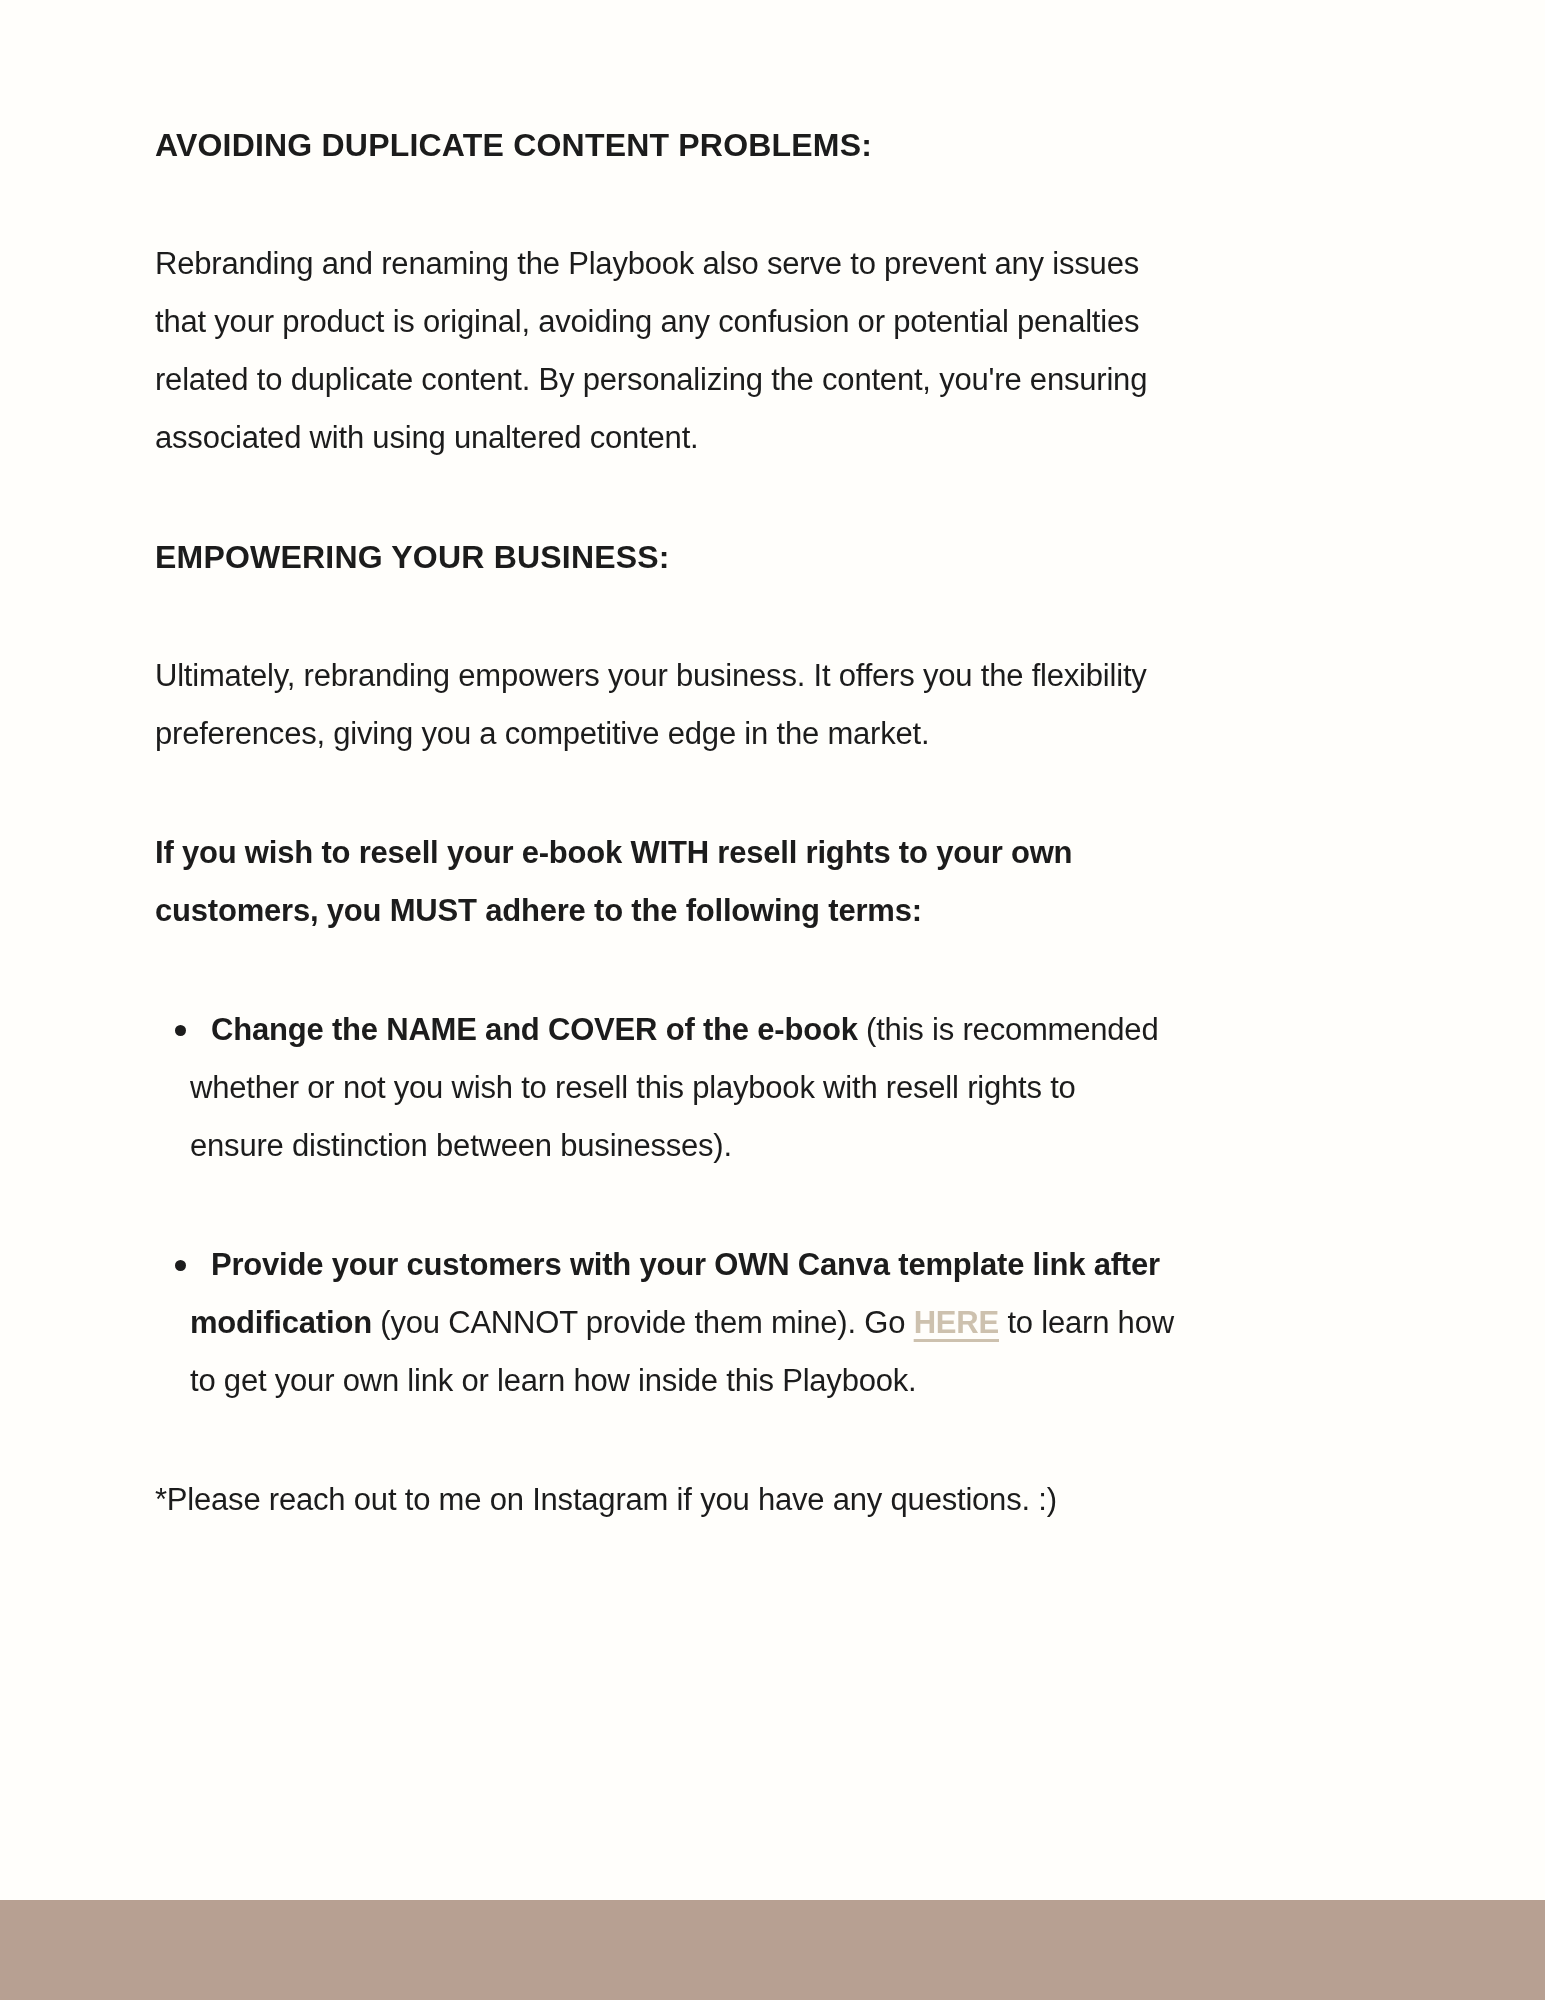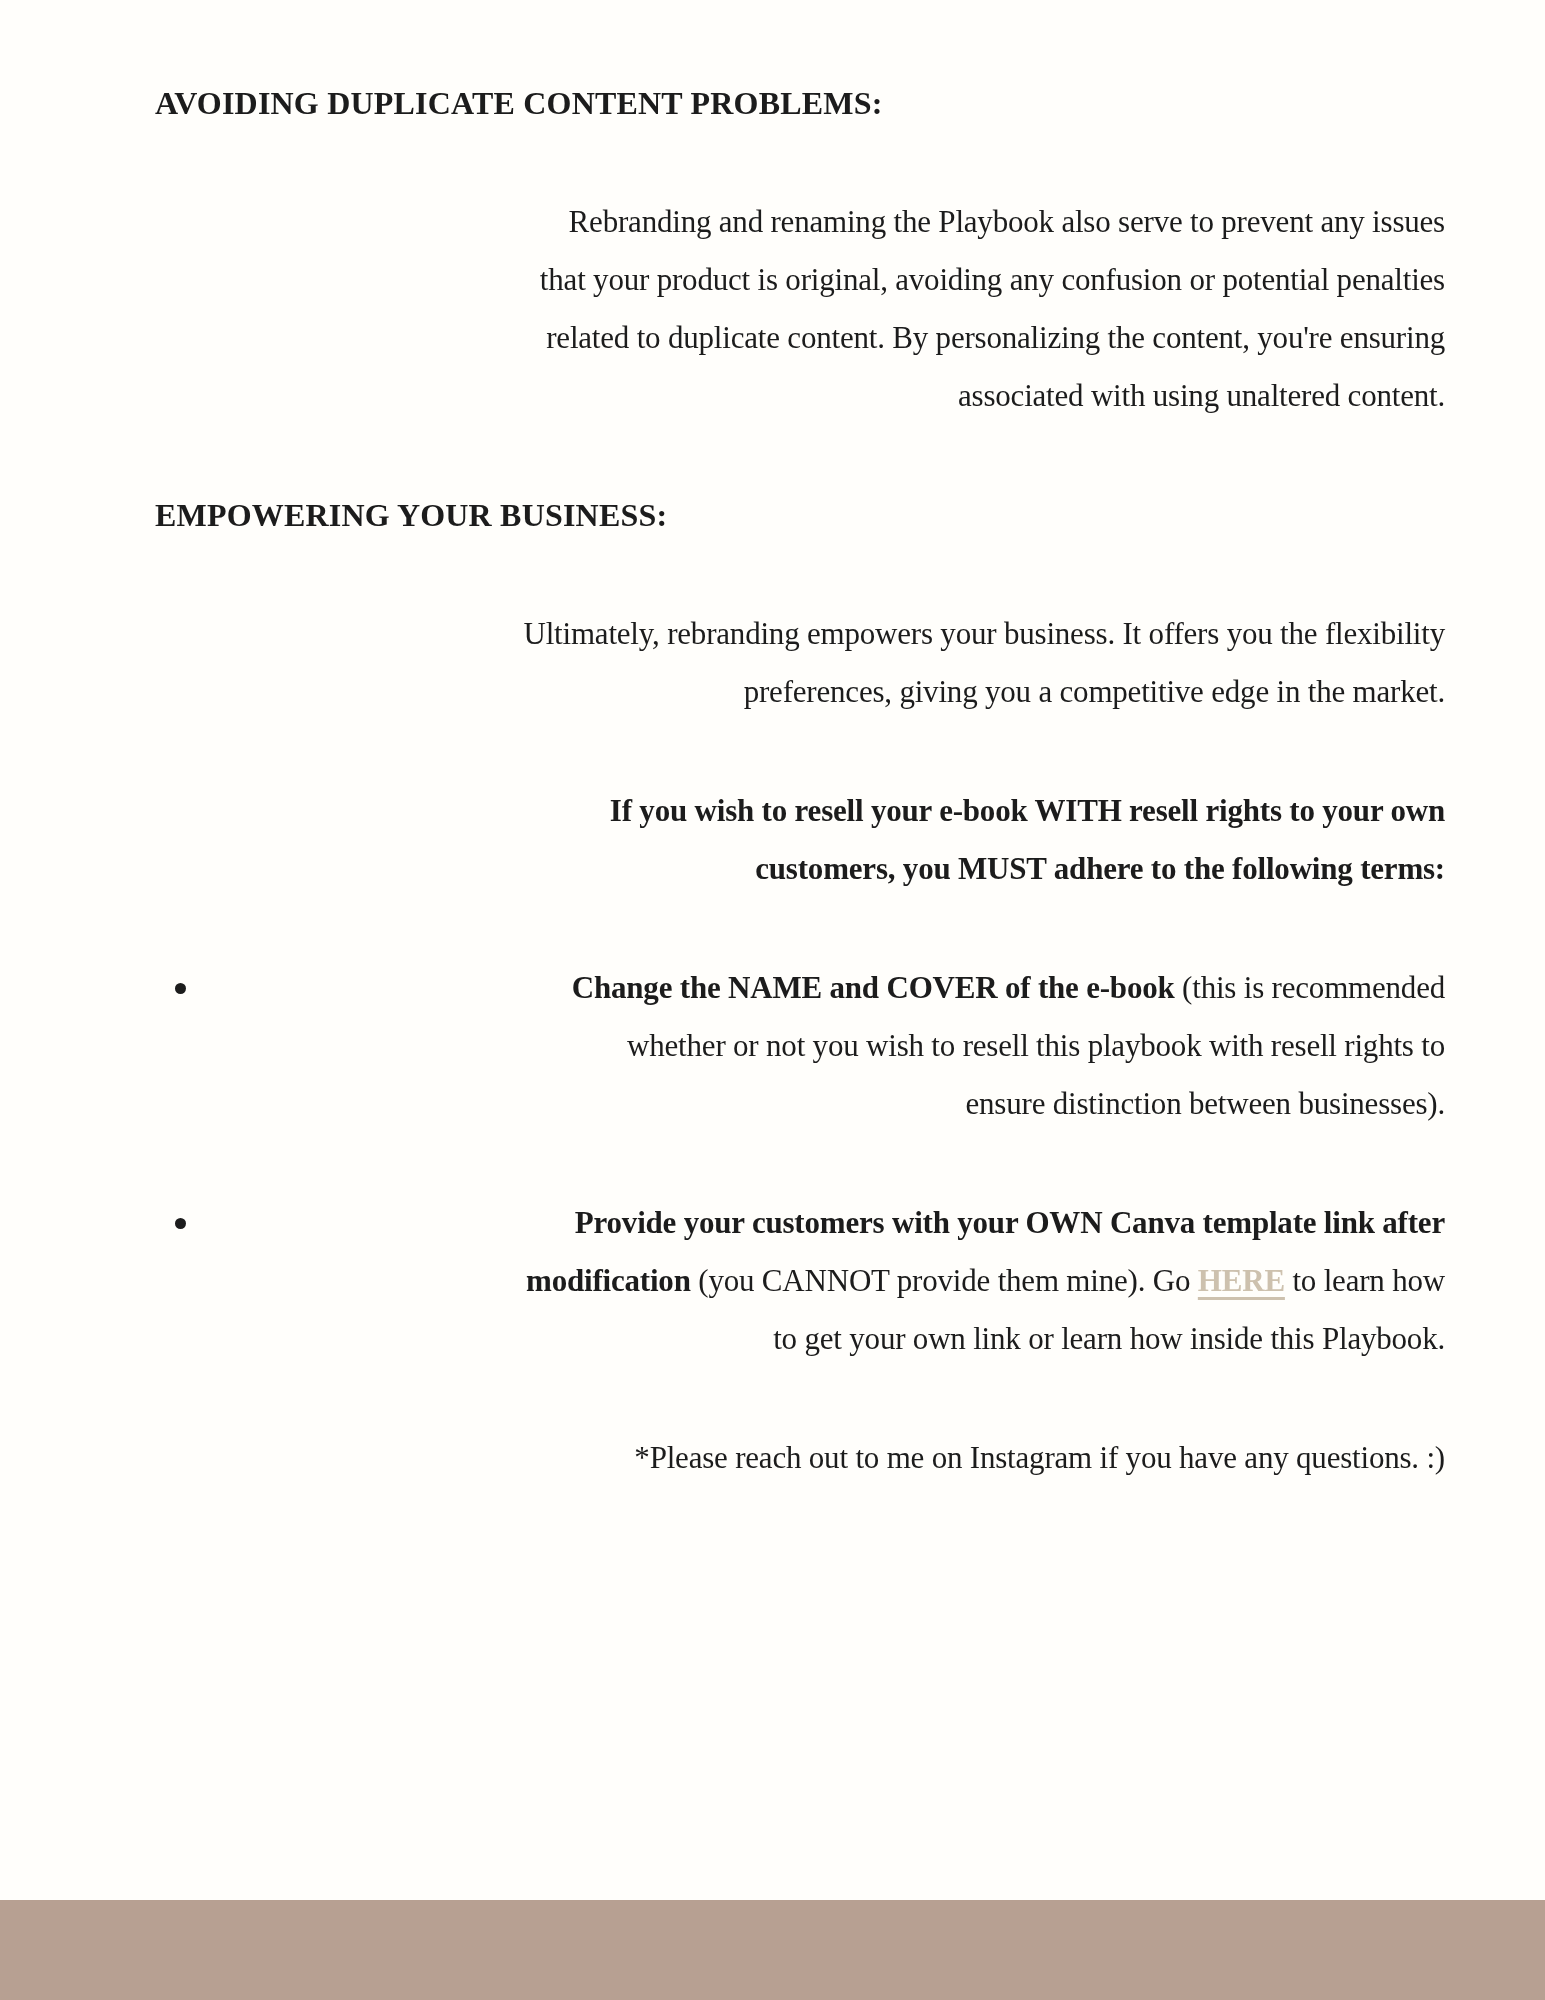--- a/index.html
+++ b/index.html
@@ -10,40 +10,38 @@
     font-family: "Liberation Sans", sans-serif;
   }
   .page {
     position: relative;
     width: 1545px;
     height: 2000px;
     background: #fffefb;
     overflow: hidden;
   }
   .content {
-    padding: 74px 100px 0 155px;
+    padding: 116px 100px 0 155px;
     color: #1c1c1c;
-    font-family: Liberation Serif, serif;
   }
   .heading {
     margin: 0;
     font-size: 32px;
     font-weight: bold;
     line-height: 58px;
     color: #1c1c1c;
     letter-spacing: 0.2px;
   }
   .heading.red { color: #e8625c; }
   .block { margin: 61px 0 0 0; }
   .ln {
     font-size: 31px;
     line-height: 58px;
     letter-spacing: -0.2px;
     color: #1c1c1c;
-    text-align: right;
   }
   .ln .b, .ln.bold { font-weight: bold; }
   .bullet { position: relative; }
   .bullet .dot {
     position: absolute;
     left: 20px;
     top: 24px;
     width: 11px;
     height: 11px;
     border-radius: 50%;

